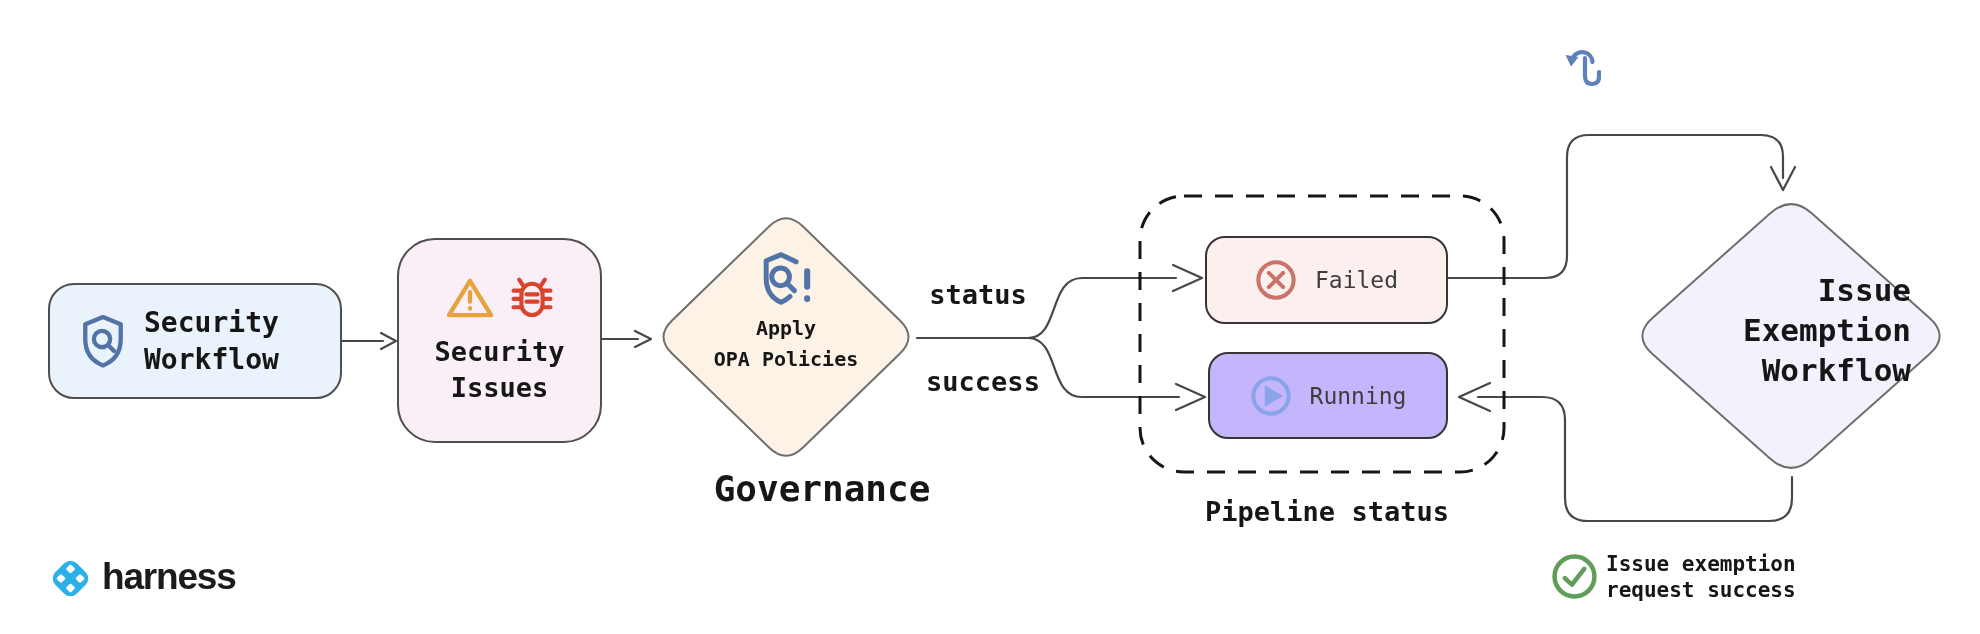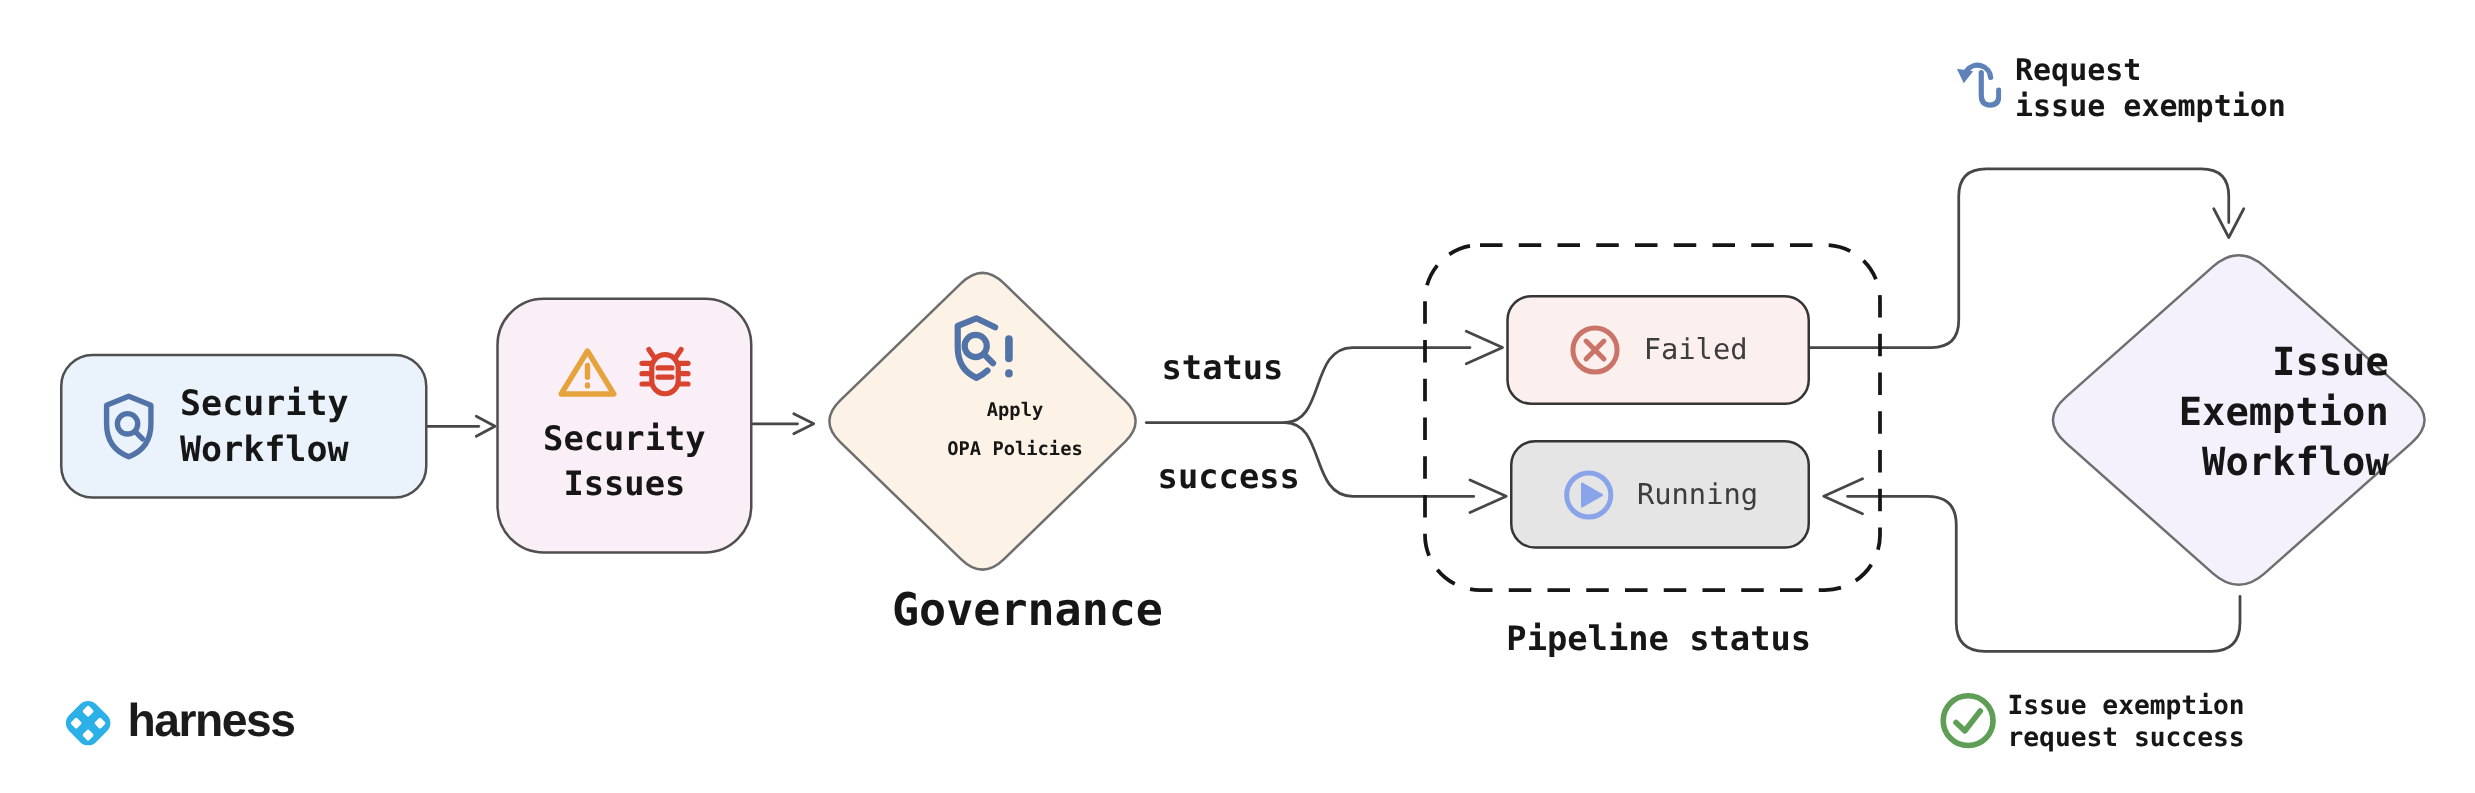--- a/index.html
+++ b/index.html
@@ -8,38 +8,38 @@
   svg{display:block;}
   .layer{position:absolute;left:0;top:0;width:1980px;height:634px;}
 
   .node{position:absolute;box-sizing:border-box;display:flex;align-items:center;}
   .box-scanning{left:48px;top:283px;width:294px;height:116px;background:#eaf2fb;
     border:2px solid #4f4f4f;border-radius:26px;gap:18px;padding-left:30px;}
   .box-issues{left:397px;top:238px;width:205px;height:205px;background:#faeff6;
     border:2px solid #4f4f4f;border-radius:38px;flex-direction:column;justify-content:center;}
   .box-failed{left:1205px;top:236px;width:243px;height:88px;background:#fbf0ed;
     border:2.5px solid #353535;border-radius:20px;justify-content:center;gap:18px;}
-  .box-running{left:1208px;top:352px;width:240px;height:87px;background:#e5e5e5;
+  .box-running{left:1208px;top:352px;width:240px;height:87px;background:#c4b5fd;
     border:2.5px solid #353535;border-radius:20px;justify-content:center;gap:18px;}
 
   .node-text{font-size:28px;font-weight:700;line-height:37px;}
   .issues-icons{display:flex;gap:14px;align-items:flex-end;}
   .issues-text{font-size:27px;font-weight:700;line-height:36px;text-align:center;margin-top:14px;}
   .status-label{font-size:23px;font-weight:400;color:#3d3d3d;}
 
   .abs{position:absolute;}
   .lbl{position:absolute;text-align:center;font-weight:700;}
   .lbl-governance{left:702px;top:468px;width:240px;font-size:36px;}
   .lbl-pipeline{left:1177px;top:496px;width:300px;font-size:27px;}
   .lbl-failure{left:908px;top:279px;width:140px;font-size:27px;}
   .lbl-success{left:913px;top:366px;width:140px;font-size:27px;}
 
   .opa-icon{left:754px;top:250px;}
-  .opa-text{position:absolute;left:712px;top:313px;width:200px;text-align:center;
-    font-size:15px;font-weight:700;line-height:31px;}
+  .opa-text{position:absolute;left:686px;top:313px;width:200px;text-align:center;
+    font-size:20px;font-weight:700;line-height:31px;}
   .exemption-text{position:absolute;left:1671px;top:270px;width:240px;text-align:right;
     font-size:31px;font-weight:700;line-height:40px;}
 
   .note{position:absolute;font-weight:700;}
   .note-request{left:1612px;top:42px;font-size:24px;line-height:29px;}
   .note-approved{left:1606px;top:551px;font-size:21px;line-height:26px;}
 
   .logo{position:absolute;left:48px;top:556px;display:flex;gap:9px;}
   .logo-text{font-family:"Liberation Sans","DejaVu Sans",sans-serif;font-weight:700;
     font-size:37px;letter-spacing:-1.2px;color:#1b1b1b;}
@@ -162,24 +162,20 @@
     <div>Workflow</div>
   </div>
 
   <span class="abs" style="left:1561px;top:48px;">
     <svg width="40" height="52" viewBox="0 0 40 52" fill="none" stroke="#5e82b8" stroke-width="4.2" stroke-linecap="round" stroke-linejoin="round">
       <path d="M31.5 14 A 10.5 10.5 0 0 0 12.5 8.5"></path>
       <polygon points="4.5,7 17.5,9 10,18.5" fill="#5e82b8" stroke="none"></polygon>
       <path d="M24 10 V28 Q24 36 31 36 Q38 36 38 29 V24"></path>
     </svg>
   </span>
-  <div class="note note-request">
-    <div>Request</div>
-    <div>issue exemption</div>
-  </div>
 
   <span class="abs" style="left:1551px;top:553px;">
     <svg width="47" height="47" viewBox="0 0 46 46" fill="none" stroke="#5f9e56" stroke-width="4.4" stroke-linecap="round" stroke-linejoin="round">
       <circle cx="23" cy="23" r="19.5"></circle>
       <path d="M13.5 24.5 L20.5 31 L32.5 15.5"></path>
     </svg>
   </span>
   <div class="note note-approved">
     <div>Issue exemption</div>
     <div>request success</div>

